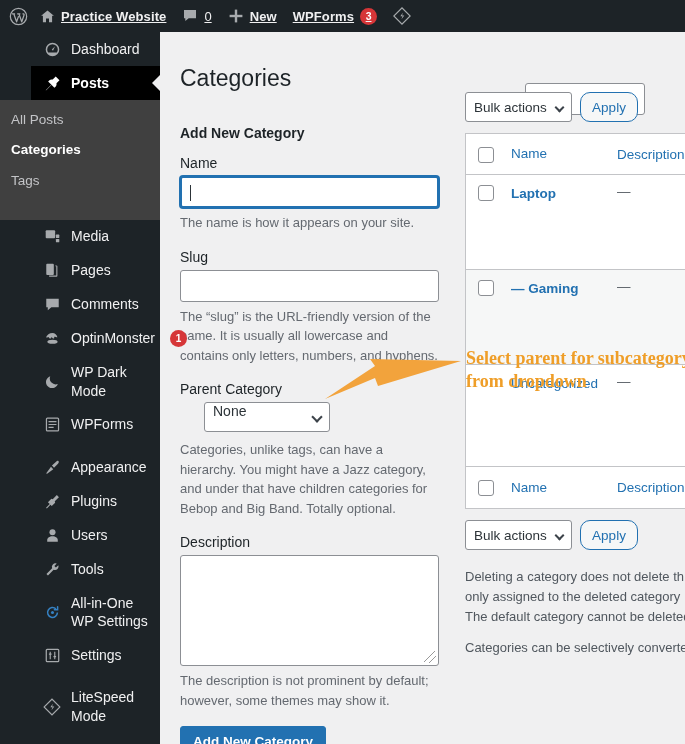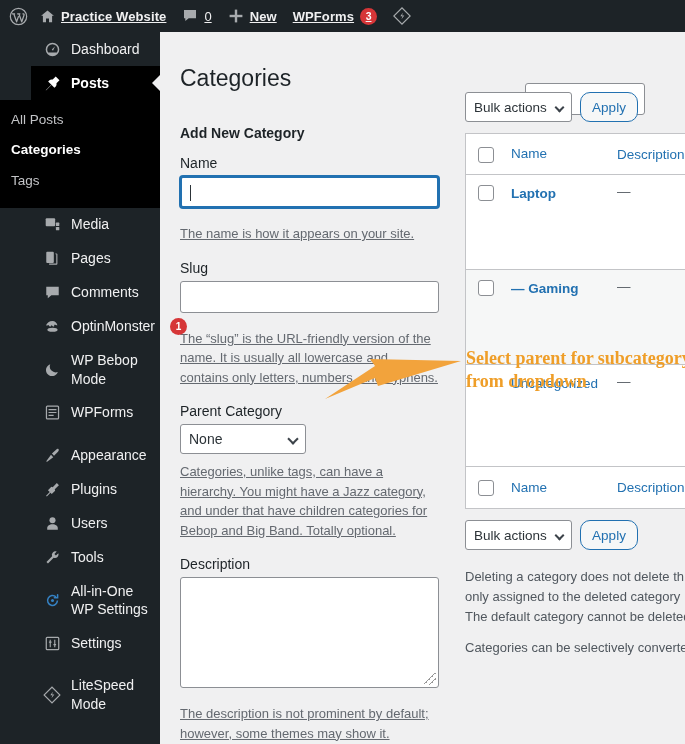--- a/index.html
+++ b/index.html
@@ -60,21 +60,21 @@
     content: ""; position: absolute; right: 0; top: 50%; transform: translateY(-50%);
     border-style: solid; border-width: 8px 8px 8px 0;
     border-color: transparent #f0f0f1 transparent transparent;
   }
   .mi-badge {
     background: #d63638; color: #fff; font-size: 10px; font-weight: 700;
     border-radius: 9px; min-width: 17px; height: 17px; padding: 0 5px;
     display: inline-flex; align-items: center; justify-content: center;
     margin-right: 8px;
   }
-  #submenu { background: #000000; padding: 5px 0 12px; }
+  #submenu { background: #404040; padding: 5px 0 24px; }
   .sub-item {
     display: block; padding: 5px 0 5px 11px;
     font-size: 13.5px; color: #c3c4c7; line-height: 1.5;
   }
   .sub-item.current { color: #fff; font-weight: 700; }
   .menu-sep { height: 9px; }
 
   
   #content {
     position: absolute; top: 32px; left: 160px;
@@ -99,28 +99,28 @@
   }
   .f-input.focused {
     border-color: #2271b1; border-width: 2px; box-shadow: 0 0 0 1px #2271b1;
     padding: 0 7px;
   }
   .caret {
     position: absolute; left: 10px; top: 9px; width: 1px; height: 16px; background: #2c3338;
   }
   .f-help {
     font-size: 13px; color: #646970; line-height: 1.5;
-    margin: 16px 0 16px; width: 260px; text-decoration: underline;
+    margin: 5px 0 16px; width: 260px;
   }
   .f-select-wrap { position: relative; display: inline-block; }
   .f-select {
     width: 126px; height: 30px;
     border: 1px solid #8c8f94; border-radius: 3px; background: #fff;
     font-size: 14px; color: #2c3338; padding: 0 26px 0 8px;
-    display: flex; align-items: center;
+    display: flex; align-items: flex-start; margin-left: 24px;
   }
   .sel-chev {
     position: absolute; right: 9px; top: 11px;
     width: 8px; height: 8px; border-right: 2px solid #3c434a; border-bottom: 2px solid #3c434a;
     transform: rotate(45deg);
   }
   .f-textarea {
     width: 259px; height: 111px; background: #fff;
     border: 1px solid #8c8f94; border-radius: 3px; position: relative;
   }
@@ -332,21 +332,21 @@
       <span class="mi-label">OptinMonster</span>
       <span class="mi-badge">1</span>
     </div>
 
     <div class="menu-item">
       <span class="mi-ico">
         <svg width="17" height="17" viewBox="0 0 18 18" fill="#a7aaad">
           <path d="M14.6 11.6A6.2 6.2 0 0 1 6.6 3.5 6.4 6.4 0 1 0 14.6 11.6z"></path>
         </svg>
       </span>
-      <span class="mi-label">WP Bebop Mode</span>
+      <span class="mi-label">WP Dark Mode</span>
     </div>
 
     <div class="menu-item">
       <span class="mi-ico">
         <svg width="17" height="17" viewBox="0 0 18 18" fill="none" stroke="#a7aaad" stroke-width="1.3">
           <rect x="2.6" y="2.2" width="12.8" height="13.6" rx="1"></rect>
           <path d="M4.8 6h8.4M4.8 9h8.4M4.8 12h5.4" stroke-width="1.2"></path>
         </svg>
       </span>
       <span class="mi-label">WPForms</span>

